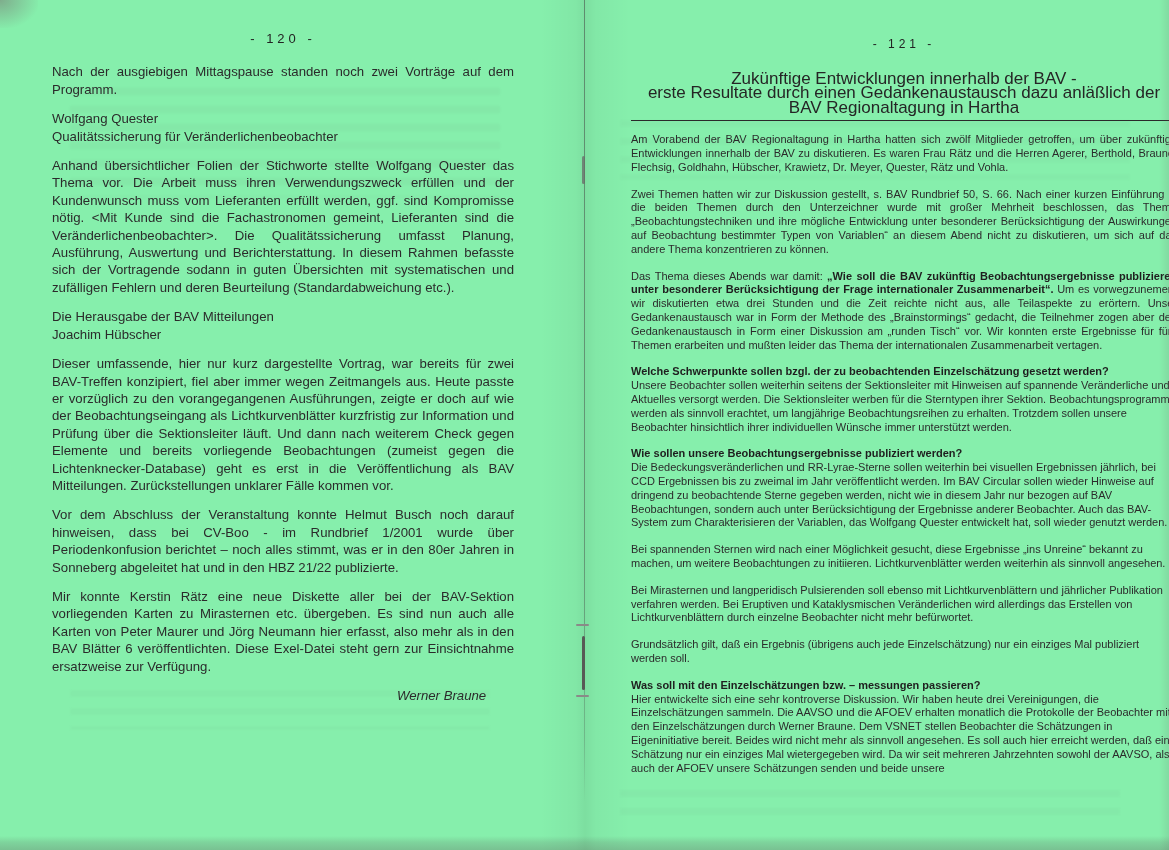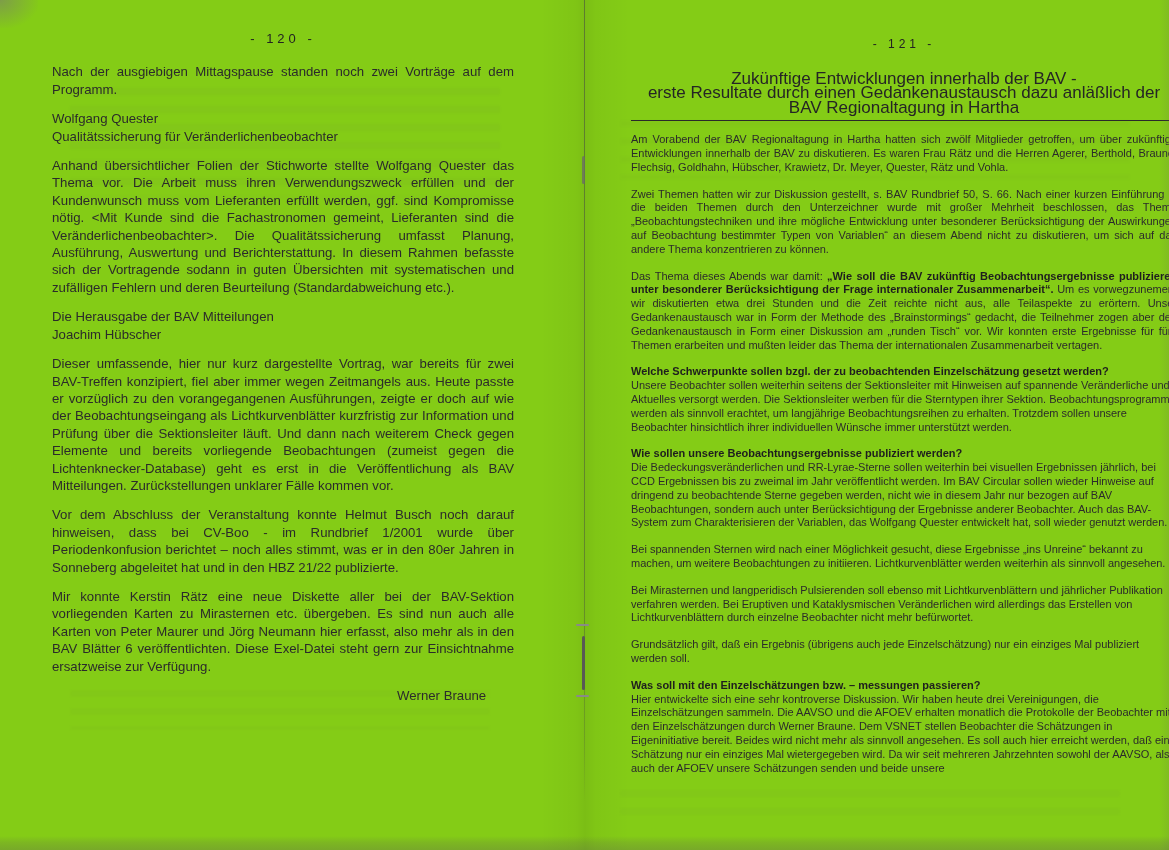--- a/index.html
+++ b/index.html
@@ -5,21 +5,21 @@
   html, body {
     margin: 0;
     padding: 0;
     background: #e9e8e4;
     font-family: "Liberation Sans", "DejaVu Sans", sans-serif;
   }
   .scan {
     position: relative;
     width: 1169px;
     height: 850px;
-    background: #84cc16;
+    background: #86efac;
     overflow: hidden;
     color: #2b2b2b;
   }
   
   .page { position: absolute; }
   .page-left {
     left: 52px; top: 30px; width: 462px;
     font-size: 13.2px; line-height: 17.4px;
   }
   .page-right {
@@ -32,21 +32,21 @@
     margin: 0 0 16px 0;
     font-size: 13px;
     color: #222;
   }
   .page-right .pageno { margin-bottom: 20px; font-size: 12px; }
   p, .talk, .qa, .article-header { margin: 0 0 12px 0; }
   .page-right p, .page-right .qa { margin-bottom: 13px; }
   .j { text-align: justify; }
   .b { font-weight: bold; color: #1e1e1e; }
   .talk div { line-height: 17.4px; }
-  .signature { padding-left: 345px; margin-top: 2px; }
+  .signature { padding-left: 345px; margin-top: 2px; font-style: italic; }
   .article-header {
     text-align: center;
     font-size: 17px;
     line-height: 14.5px;
     margin-bottom: 0;
     color: #252525;
   }
   .header-rule {
     border: none;
     border-top: 1.6px solid #2a2a2a;

